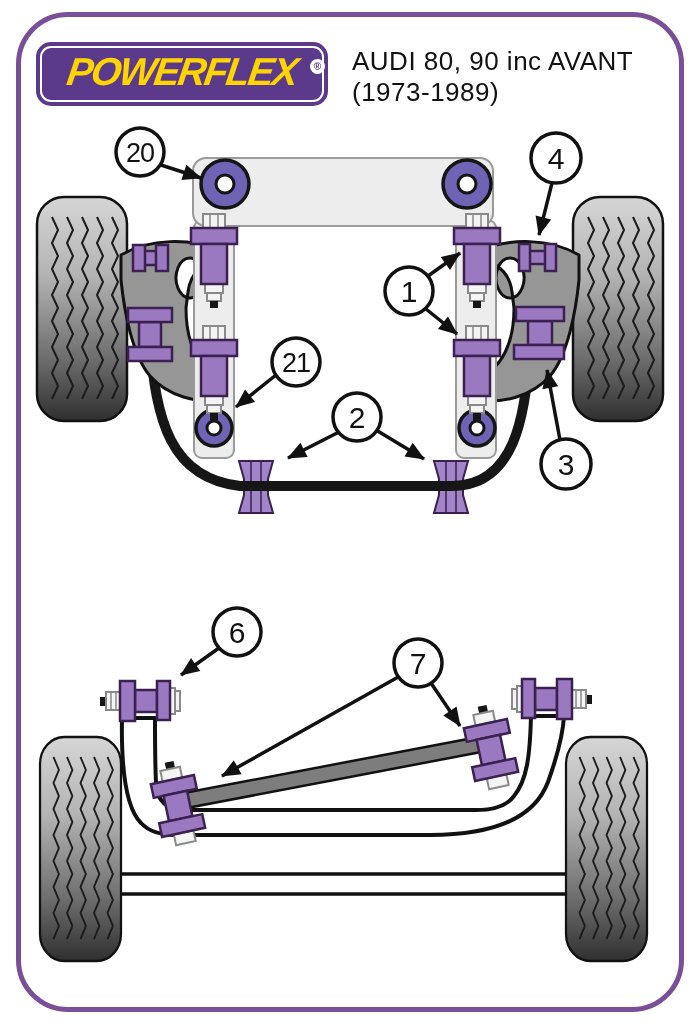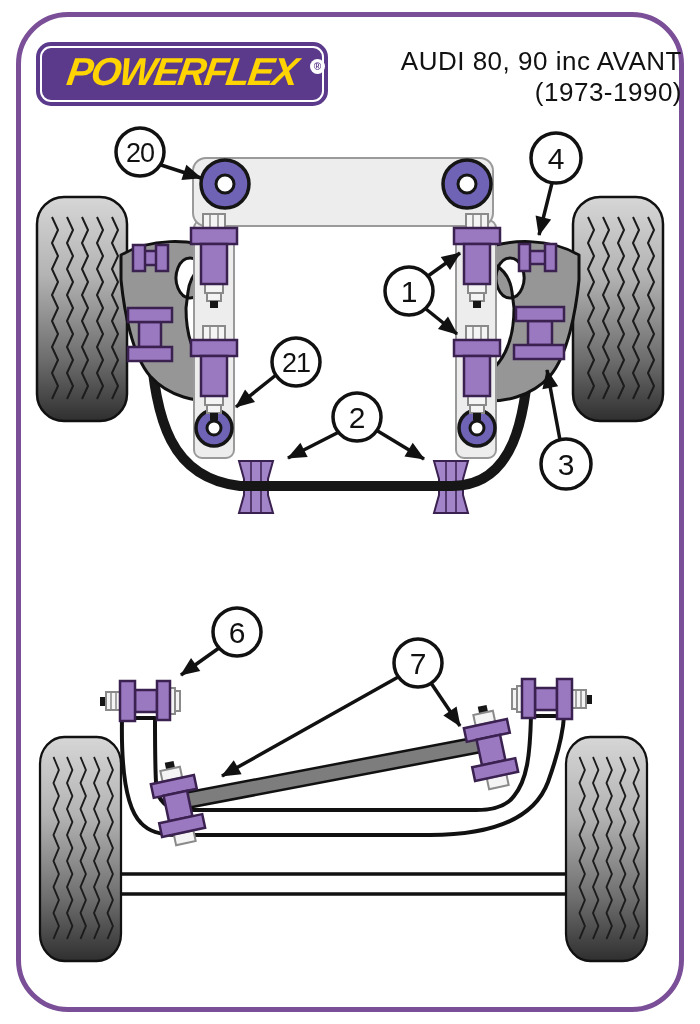--- a/index.html
+++ b/index.html
@@ -2,21 +2,21 @@
 <html><head>
 <meta charset="utf-8">
 <style>
   html,body{margin:0;padding:0;background:#fff;}
   body{width:700px;height:1024px;position:relative;font-family:"Liberation Sans",sans-serif;overflow:hidden;}
   .card{position:absolute;left:16px;top:12px;right:16px;bottom:12px;border:5px solid #7a4f98;border-radius:52px;z-index:1;}
   .logo{position:absolute;left:36px;top:42px;width:292px;height:64px;background:#5b3a8c;border-radius:15px;padding:4px;box-sizing:border-box;z-index:4;}
   .logo-inner{width:100%;height:100%;border:2.5px solid #fff;border-radius:11px;box-sizing:border-box;display:flex;align-items:center;justify-content:center;background:#5b3a8c;}
   .logo-text{font-style:italic;font-weight:bold;font-size:39px;letter-spacing:-2px;color:#ffd400;transform:skewX(-8deg);padding-bottom:4px;white-space:nowrap;}
   .logo-reg{position:absolute;right:3px;top:17px;width:15px;height:15px;background:#fff;border-radius:50%;color:#5b3a8c;font-size:10px;font-weight:bold;display:flex;align-items:center;justify-content:center;}
-  .title{position:absolute;left:352px;top:46px;width:330px;text-align:right;font-size:26px;line-height:31px;color:#111;letter-spacing:.5px;z-index:4;}
+  .title{position:absolute;left:352px;top:46px;width:330px;text-align:left;font-size:26px;line-height:31px;color:#111;letter-spacing:.5px;z-index:4;}
   svg.diagram{position:absolute;left:0;top:0;z-index:2;}
   .co{font-family:"Liberation Sans",sans-serif;font-size:30px;fill:#111;}
   .co-sm{font-family:"Liberation Sans",sans-serif;font-size:27px;fill:#111;letter-spacing:-1px;}
   .callout-line{stroke:#111;stroke-width:3.5;fill:none;}
   .callout-circle{fill:#fff;stroke:#111;stroke-width:3.5;}
   .bush{fill:#9b79c0;stroke:#3a2150;stroke-width:2.5;}
   .bush-lt{fill:#a284c8;stroke:#3a2150;stroke-width:2;}
   .metal{fill:#f4f4f4;stroke:#8a8a8a;stroke-width:2;}
   .frame{fill:#ededed;stroke:#9a9a9a;stroke-width:2;}
 </style>
@@ -27,21 +27,21 @@
 
 <div class="logo">
   <div class="logo-inner">
     <span class="logo-text">POWERFLEX</span>
   </div>
   <span class="logo-reg">®</span>
 </div>
 
 <div class="title">
   <div>AUDI 80, 90 inc AVANT</div>
-  <div>(1973-1990)</div>
+  <div>(1973-1989)</div>
 </div>
 
 <svg class="diagram" width="700" height="1024" viewBox="0 0 700 1024">
   <defs>
     <linearGradient id="tg" x1="0" y1="0" x2="0" y2="1">
       <stop offset="0" stop-color="#d6d6d6"></stop>
         <stop offset="0.35" stop-color="#b3b3b3"></stop>
       <stop offset="0.72" stop-color="#6e6e6e"></stop>
         <stop offset="1" stop-color="#2f2f2f"></stop>
     </linearGradient>

